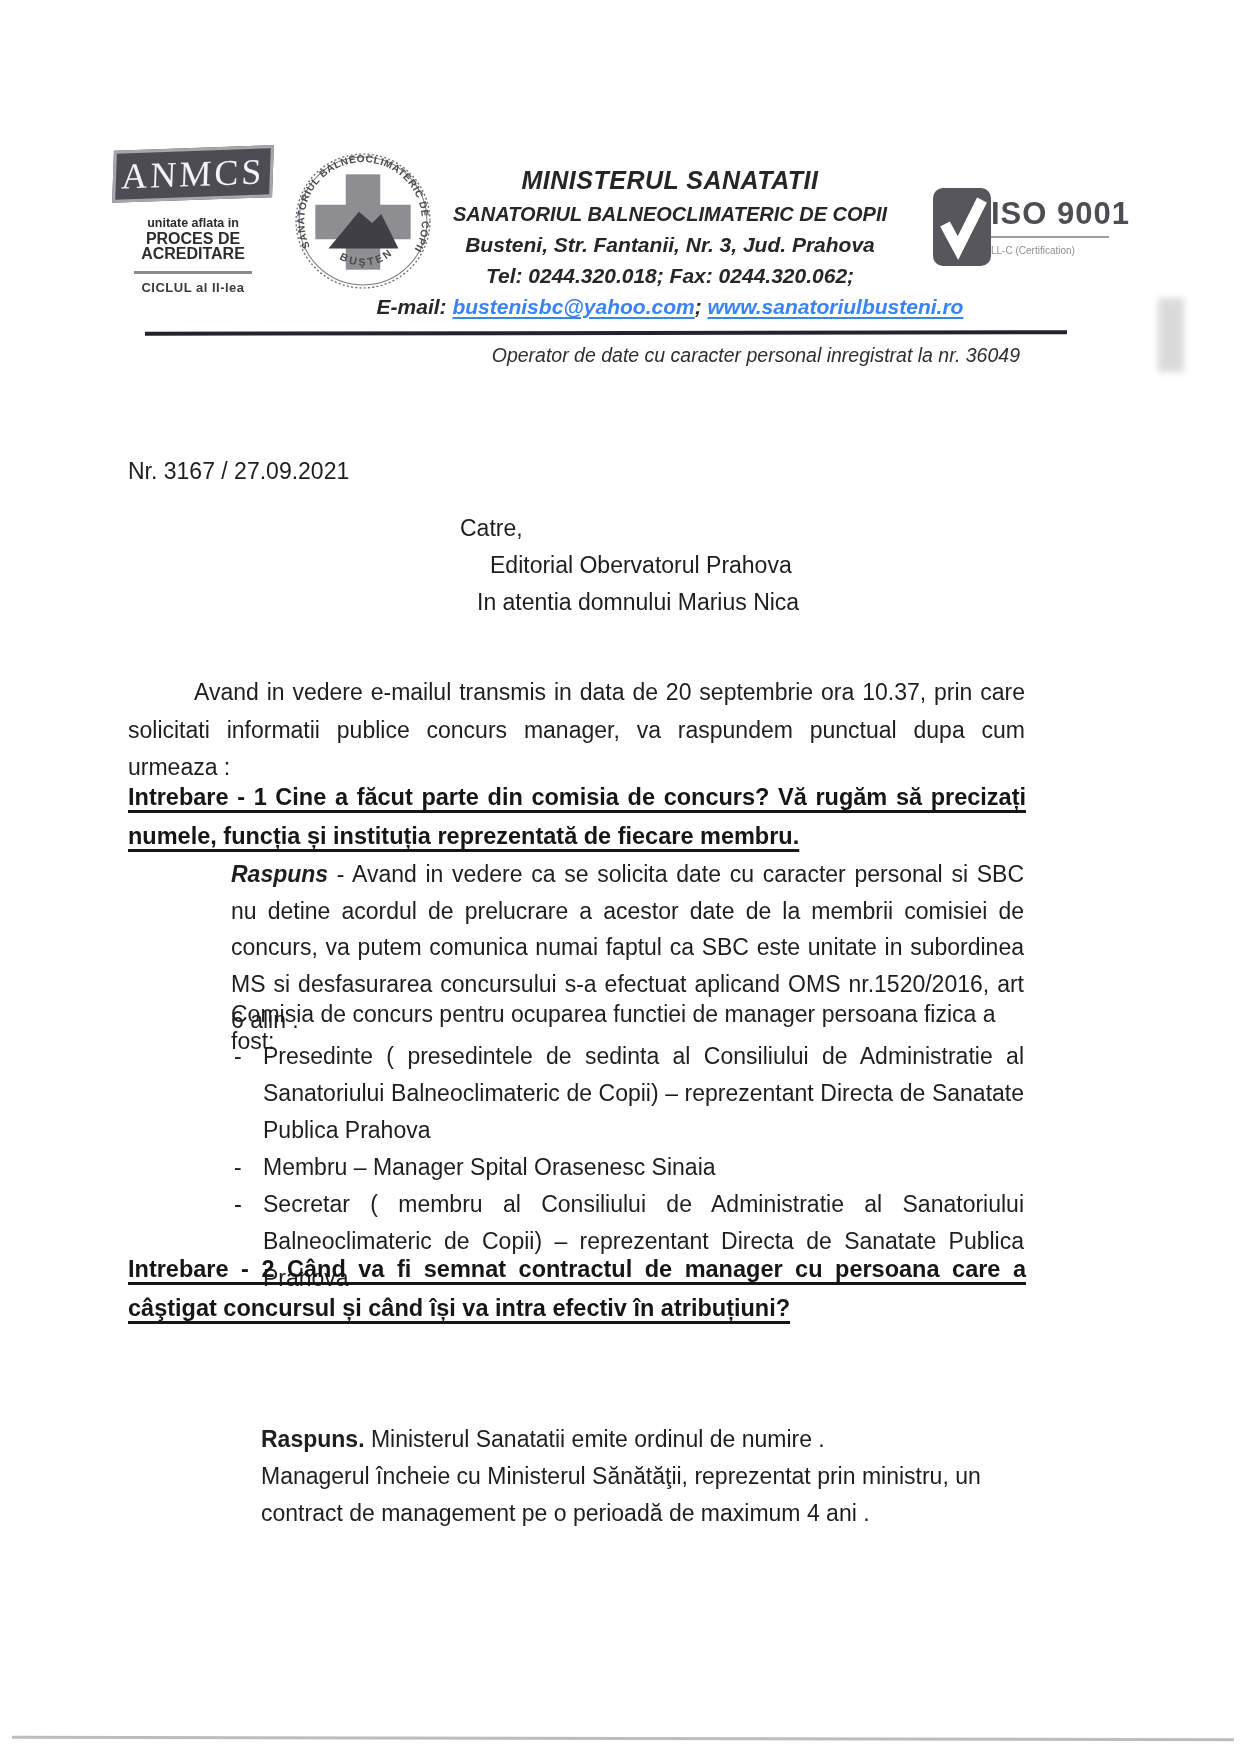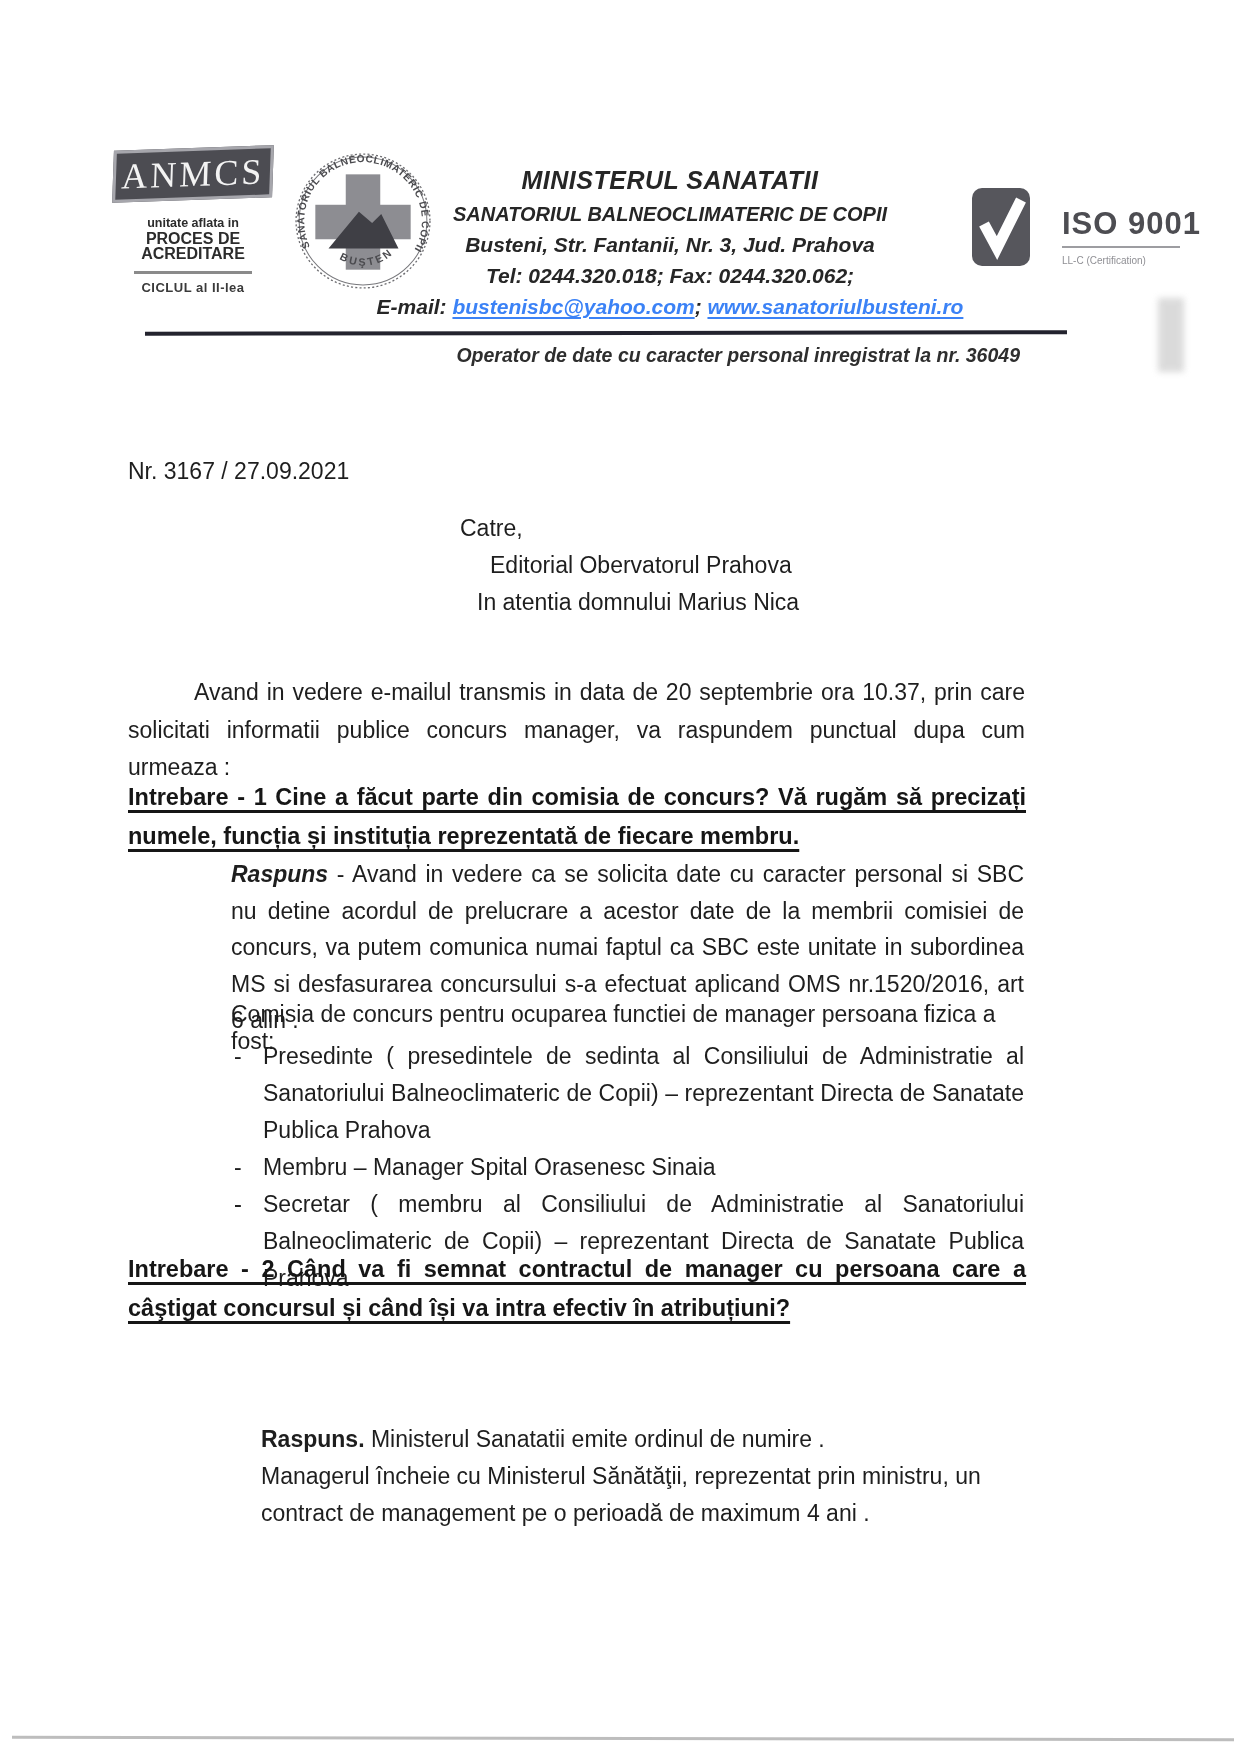--- a/index.html
+++ b/index.html
@@ -22,29 +22,29 @@
 
   .org { position:absolute; left:356px; top:166px; width:628px; text-align:center;
          font-style:italic; font-weight:bold; color:#262626; }
   .org-l1 { font-size:25px; letter-spacing:.5px; }
   .org-l2 { font-size:20px; margin-top:8px; }
   .org-l3 { font-size:21px; margin-top:7px; }
   .org-l4 { font-size:21px; margin-top:7px; }
   .org-l5 { font-size:21px; margin-top:7px; }
   .org a { color:#3b82f6; text-decoration:underline; text-decoration-thickness:2px; text-underline-offset:3px; cursor:pointer; }
 
-  .iso { position:absolute; left:972px; top:188px; display:flex; gap:32px; align-items:flex-end; }
+  .iso { position:absolute; left:933px; top:188px; display:flex; gap:0; align-items:center; }
   .iso-badge { width:58px; height:78px; background:#56565c; border-radius:10px; display:flex; align-items:center; justify-content:center; }
   .iso-title { font-size:31px; font-weight:bold; color:#4d4d52; letter-spacing:1px; line-height:32px; }
   .iso-line { width:118px; height:2px; background:#9d9da1; margin:6px 0 7px; }
   .iso-sub { font-size:10px; color:#8f8f94; }
 
   .rule { position:absolute; left:145px; top:331px; width:922px; height:4px; background:#23232e; transform:rotate(-0.1deg); }
   .operator { position:absolute; left:398px; top:344px; width:622px; text-align:right;
-              font-style:italic; font-weight:700; font-size:19.5px; color:#2e2e2e; }
+              font-style:italic; font-weight:400; font-size:19.5px; color:#2e2e2e; }
   .smudge { position:absolute; left:1158px; top:298px; width:26px; height:74px; background:#c3c3c3; filter:blur(3px); opacity:.6; }
 
   
   .doc-number { position:absolute; left:128px; top:458px; font-size:23px; }
 
   .recipient { position:absolute; left:460px; top:510px; font-size:23px; line-height:37px; }
   .recipient .r2 { margin-left:30px; }
   .recipient .r3 { margin-left:17px; }
 
   .intro { position:absolute; left:128px; top:674px; width:897px; font-size:23px; line-height:37.5px;

